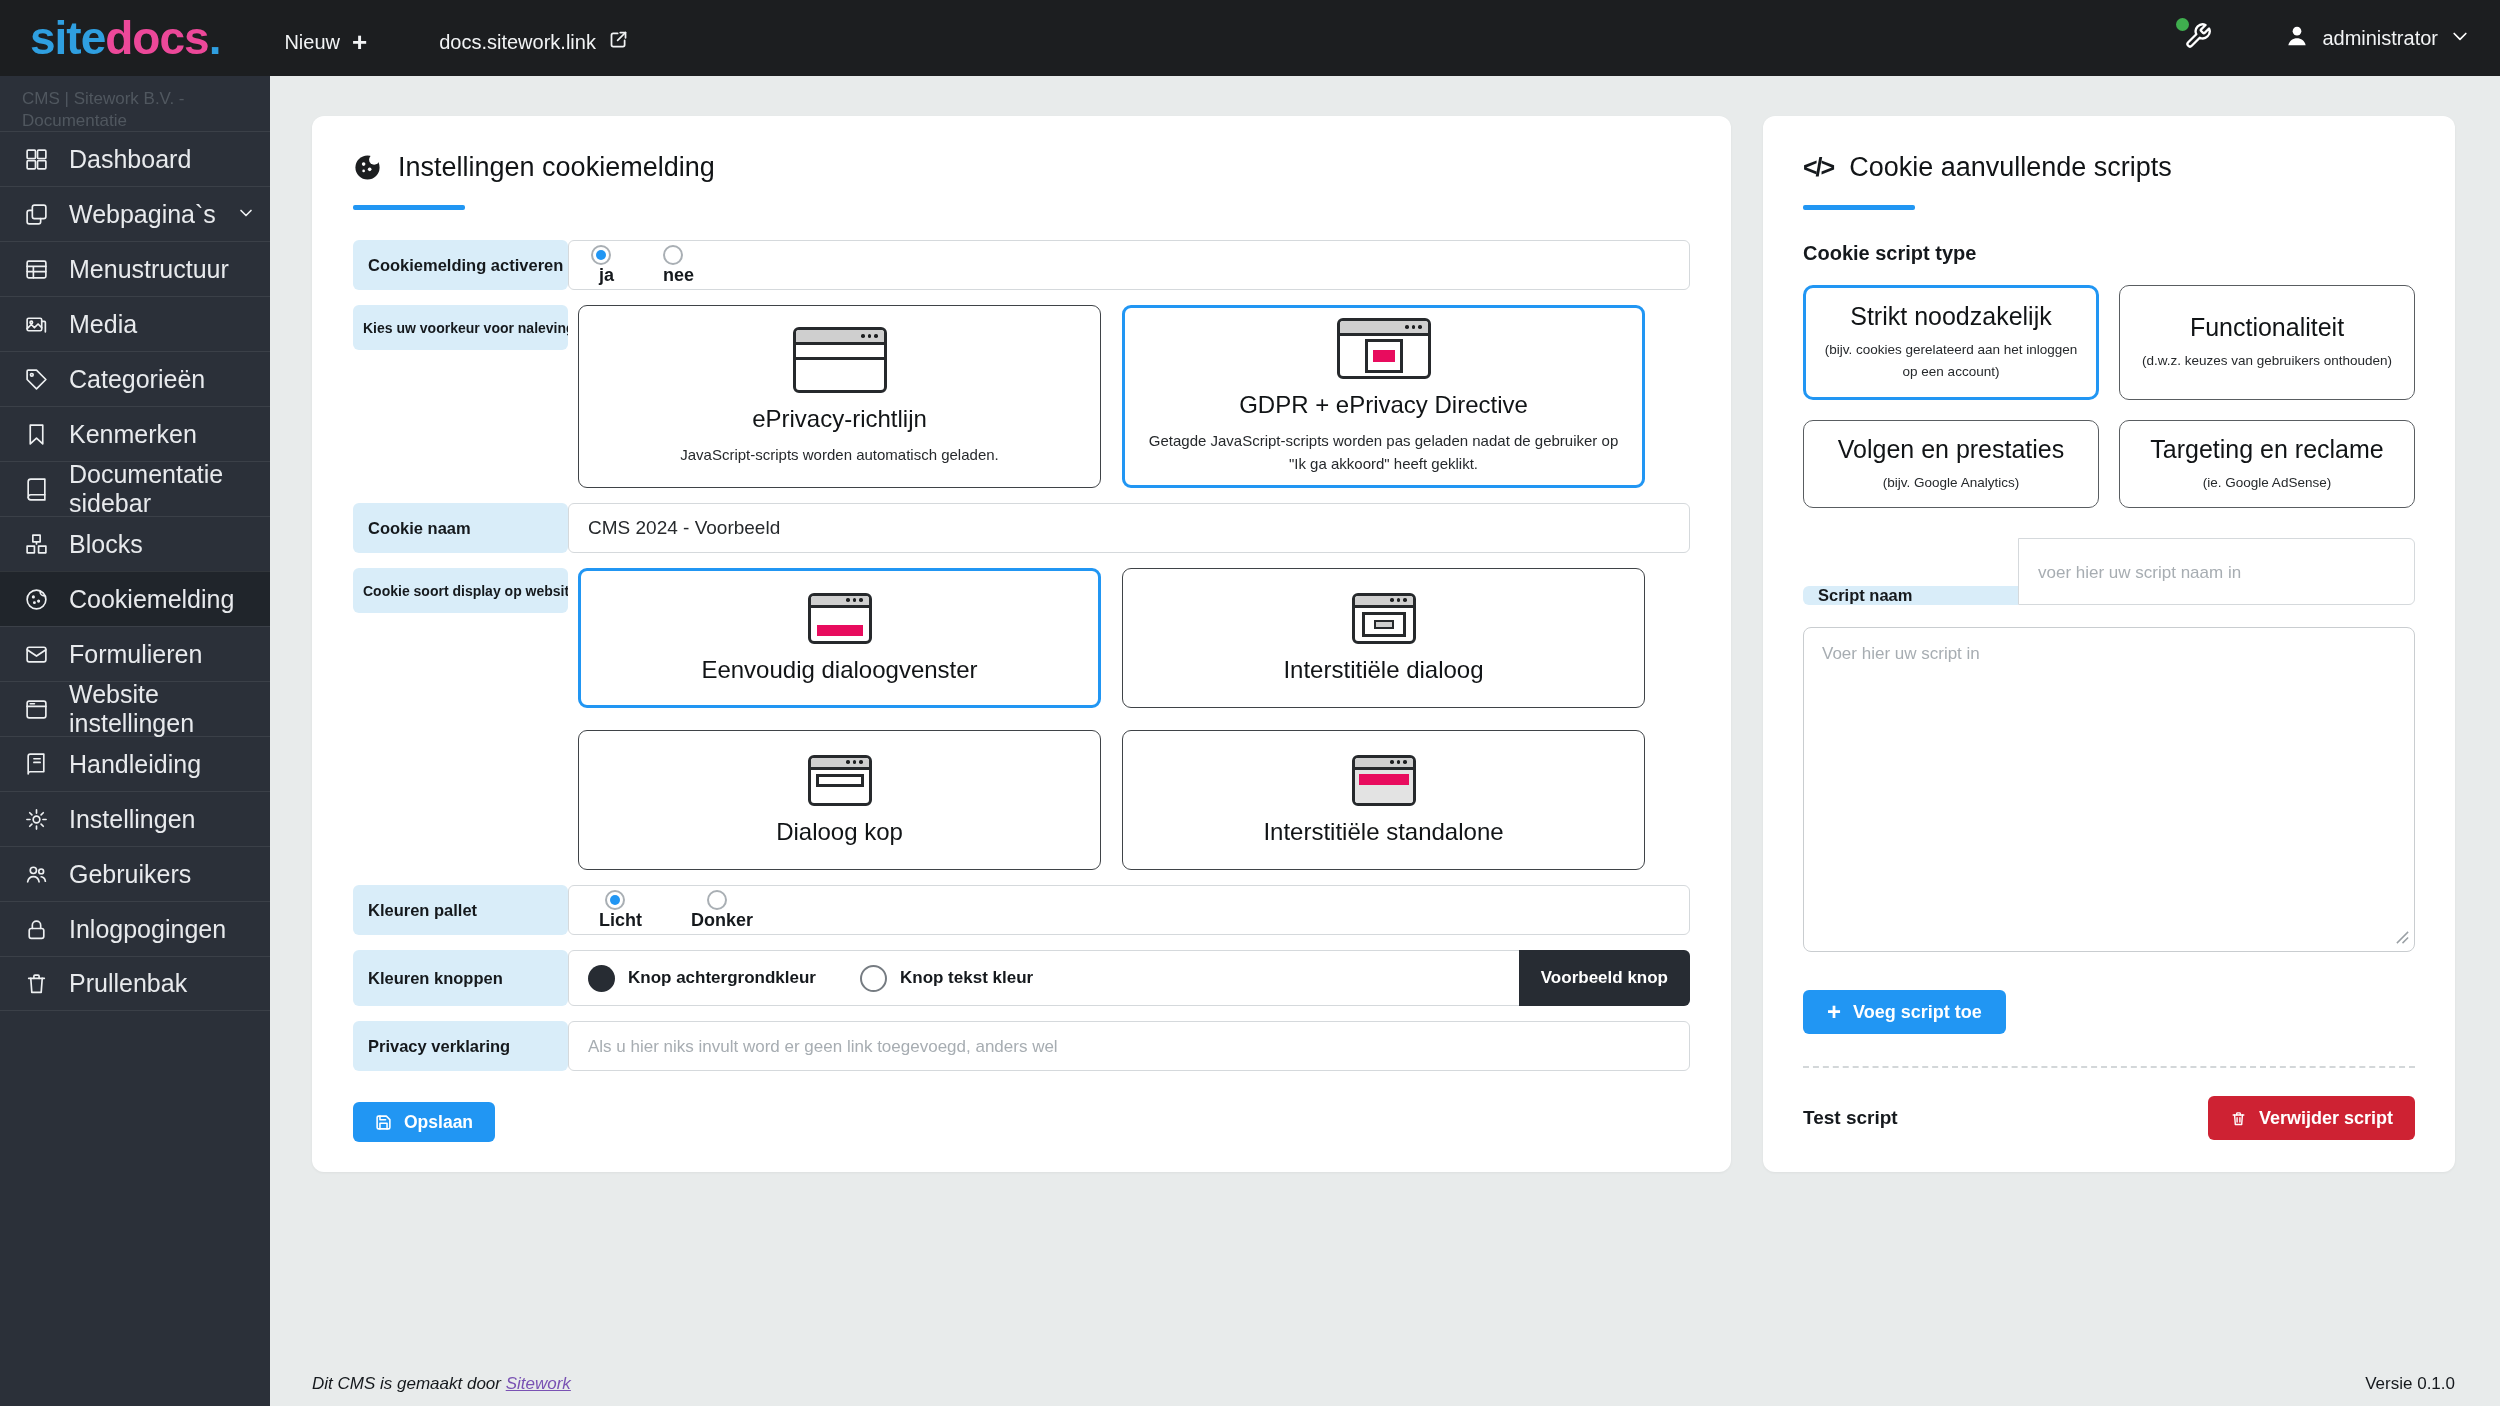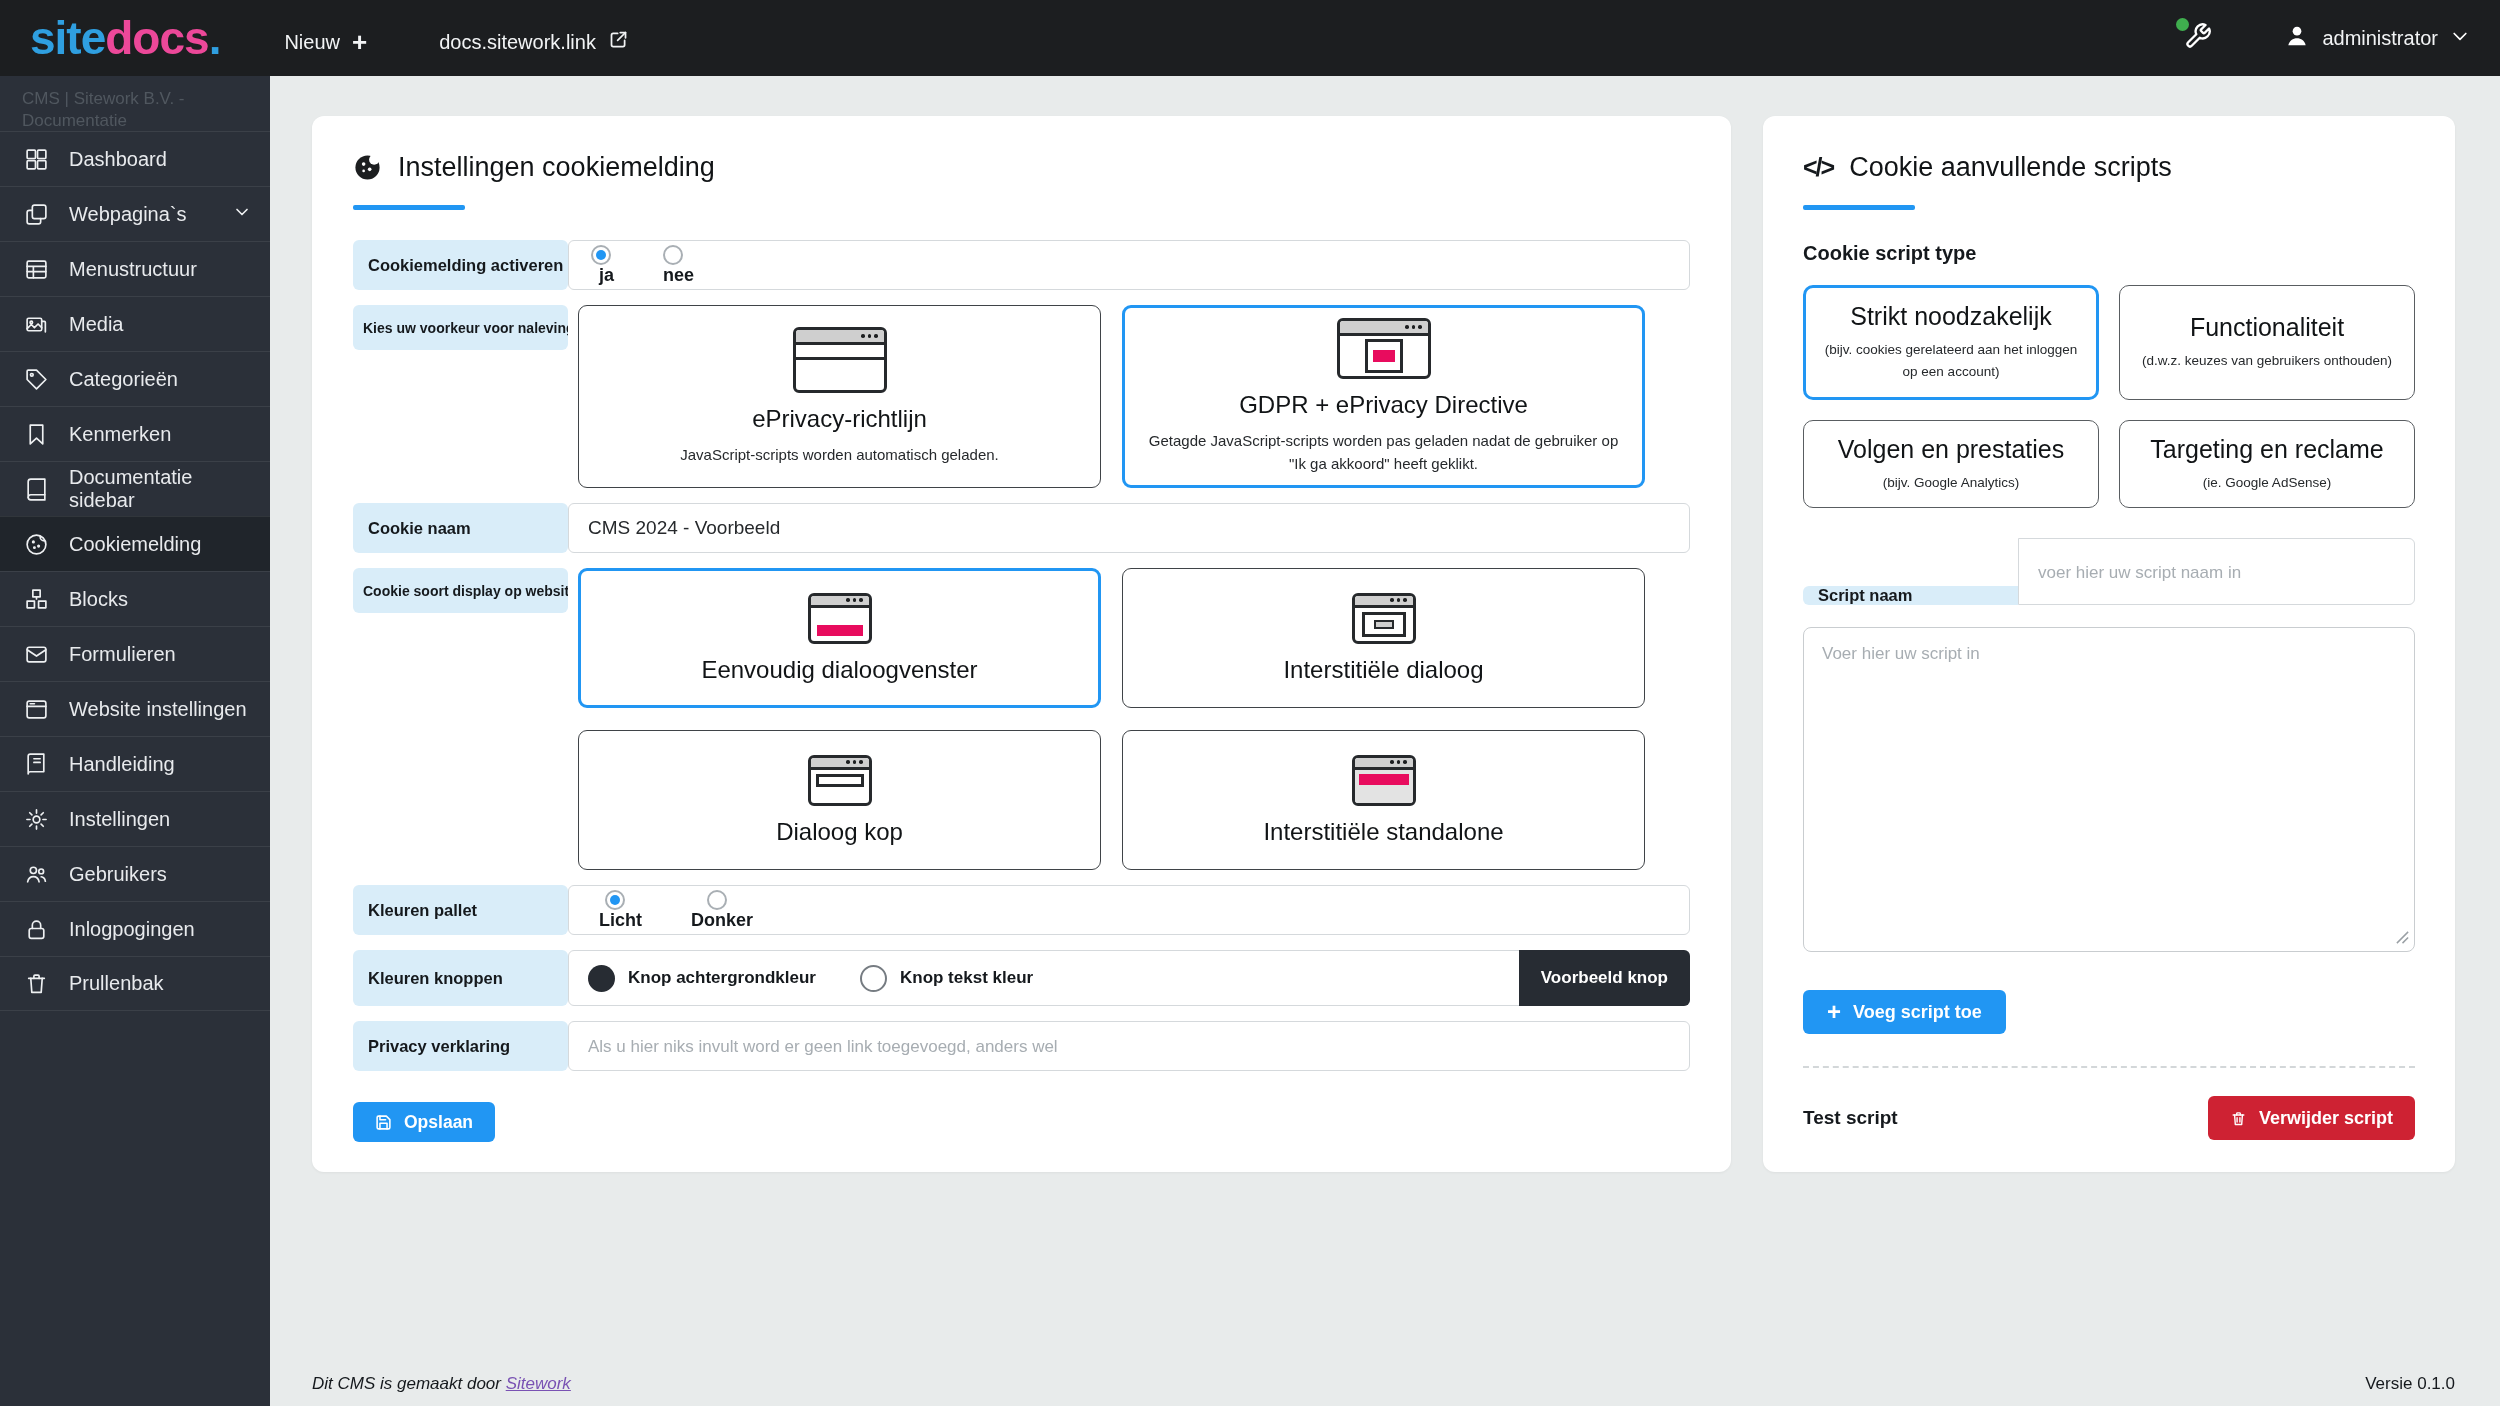--- a/index.html
+++ b/index.html
@@ -15,21 +15,21 @@
   .nav-link { display:flex; align-items:center; gap:12px; color:#f2f4f5; font-size:20px; cursor:pointer; }
   .nav-plus { font-size:26px; font-weight:700; line-height:1; }
   .nav-right { margin-left:auto; display:flex; align-items:center; gap:72px; }
   .wrench-wrap { position:relative; cursor:pointer; }
   .green-dot { position:absolute; left:-8px; top:-4px; width:13px; height:13px; border-radius:50%; background:#3fae4e; }
   .user-chip { display:flex; align-items:center; gap:12px; color:#f2f4f5; font-size:20px; cursor:pointer; }
 
   
   .sidebar { position:absolute; left:0; top:76px; bottom:0; width:270px; background:#2b3039; }
   .workspace { height:55px; padding:12px 0 0 22px; color:#50575f; font-size:17px; line-height:22px; overflow:hidden; }
-  .sb-item { height:55px; display:flex; align-items:center; gap:20px; padding:0 18px 0 24px; color:#e8eaed; font-size:20px; border-top:1px solid rgba(255,255,255,.08); cursor:pointer; }
+  .sb-item { height:55px; display:flex; align-items:center; gap:20px; padding:0 18px 0 24px; color:#e8eaed; font-size:25px; border-top:1px solid rgba(255,255,255,.08); cursor:pointer; }
   .sb-item:last-child { border-bottom:1px solid rgba(255,255,255,.08); }
   .sb-item.active { background:#20252b; }
   .sb-icon { width:25px; height:25px; flex:0 0 25px; display:flex; align-items:center; justify-content:center; }
   .sb-icon svg { width:25px; height:25px; stroke:#eef0f2; fill:none; stroke-width:1.6; stroke-linecap:round; stroke-linejoin:round; }
   .sb-chevron { margin-left:auto; }
   .sb-chevron svg { width:20px; height:20px; stroke:#eef0f2; fill:none; stroke-width:2; stroke-linecap:round; stroke-linejoin:round; }
 
   
   .content { position:absolute; left:270px; top:76px; right:0; bottom:0; padding:40px 45px 0 42px; }
   .panels { display:flex; gap:32px; align-items:flex-start; }
@@ -245,42 +245,42 @@
   </div>
   <div class="sb-item">
     <span class="sb-icon">
         <svg viewBox="0 0 24 24">
           <path d="M4 19.5A2.5 2.5 0 0 1 6.5 17H20V2H6.5A2.5 2.5 0 0 0 4 4.5z"></path>
           <path d="M4 19.5A2.5 2.5 0 0 0 6.5 22H20v-5"></path>
         </svg>
       </span>
     <span>Documentatie sidebar</span>
   </div>
+  <div class="sb-item">
+    <span class="sb-icon">
+        <svg viewBox="0 0 24 24">
+          <rect x="8.5" y="3" width="7" height="6.5"></rect>
+          <rect x="3" y="13.5" width="7" height="6.5"></rect>
+          <rect x="14" y="13.5" width="7" height="6.5"></rect>
+          <path d="M12 9.5v2"></path>
+        </svg>
+      </span>
+    <span>Blocks</span>
+  </div>
   <div class="sb-item active">
     <span class="sb-icon">
         <svg viewBox="0 0 24 24">
           <circle cx="12" cy="12" r="9"></circle>
           <circle cx="9" cy="9.5" r="0.7" fill="#eef0f2"></circle>
           <circle cx="14" cy="13.5" r="0.7" fill="#eef0f2"></circle>
           <circle cx="10" cy="15" r="0.6" fill="#eef0f2"></circle>
           <path d="M19.5 8.5a4 4 0 0 1-4-4"></path>
         </svg>
       </span>
     <span>Cookiemelding</span>
-  </div>
-  <div class="sb-item">
-    <span class="sb-icon">
-        <svg viewBox="0 0 24 24">
-          <rect x="8.5" y="3" width="7" height="6.5"></rect>
-          <rect x="3" y="13.5" width="7" height="6.5"></rect>
-          <rect x="14" y="13.5" width="7" height="6.5"></rect>
-          <path d="M12 9.5v2"></path>
-        </svg>
-      </span>
-    <span>Blocks</span>
   </div>
   <div class="sb-item">
     <span class="sb-icon">
         <svg viewBox="0 0 24 24">
           <rect x="3" y="5" width="18" height="14" rx="2"></rect>
           <path d="M3 7.5l9 6 9-6"></path>
         </svg>
       </span>
     <span>Formulieren</span>
   </div>

